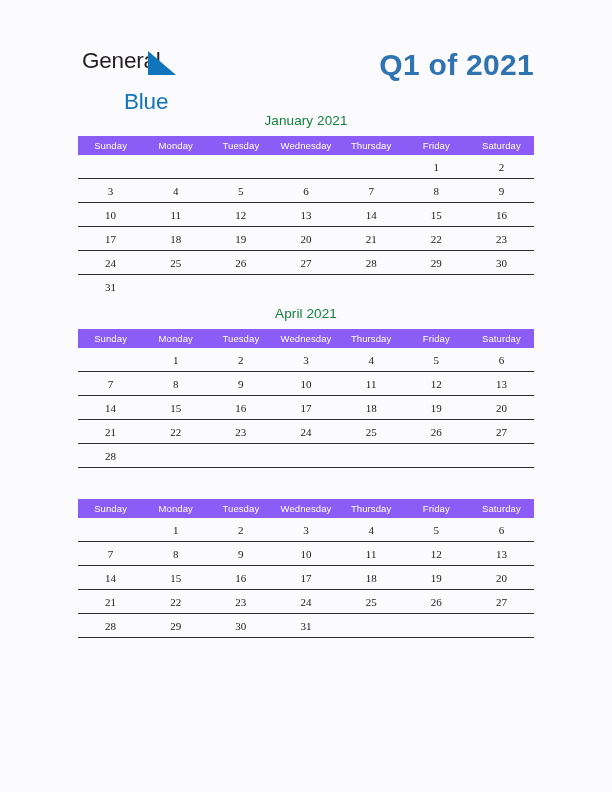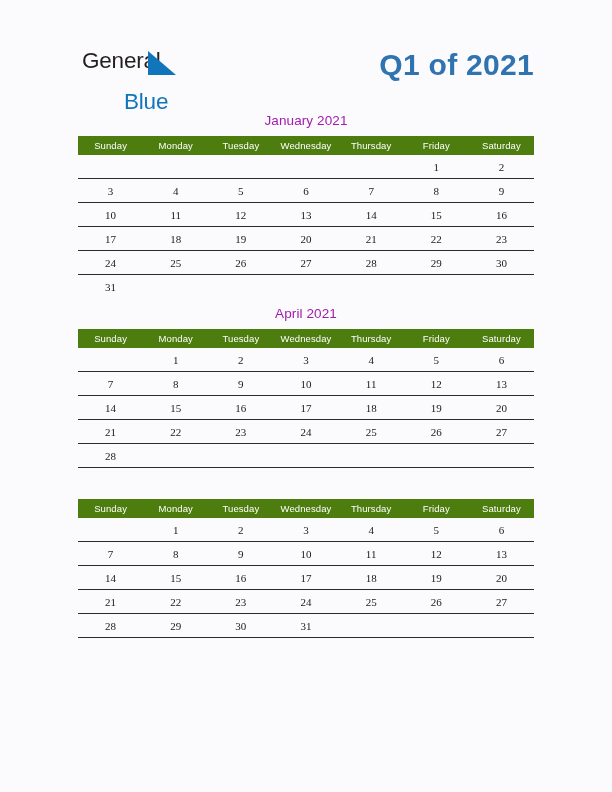--- a/index.html
+++ b/index.html
@@ -82,33 +82,33 @@
     left: 78px;
     width: 456px;
   }
   #month-0 { top: 113px; }
   #month-1 { top: 306px; }
   #month-2 { top: 499px; }
 
   .month-title {
     text-align: center;
     font-size: 13.5px;
-    color: #a21caf;
+    color: #15803d;
     font-family: "Liberation Sans", sans-serif;
     padding-bottom: 8px;
     letter-spacing: 0.1px;
   }
 
   table.cal {
     width: 456px;
     border-collapse: collapse;
     table-layout: fixed;
   }
   table.cal th {
-    background: #4d7c0f;
+    background: #8b5cf6;
     color: #ffffff;
     font-size: 9.5px;
     font-weight: normal;
     font-family: "Liberation Sans", sans-serif;
     height: 19px;
     text-align: center;
     padding: 0;
     letter-spacing: 0.1px;
   }
   table.cal td {

